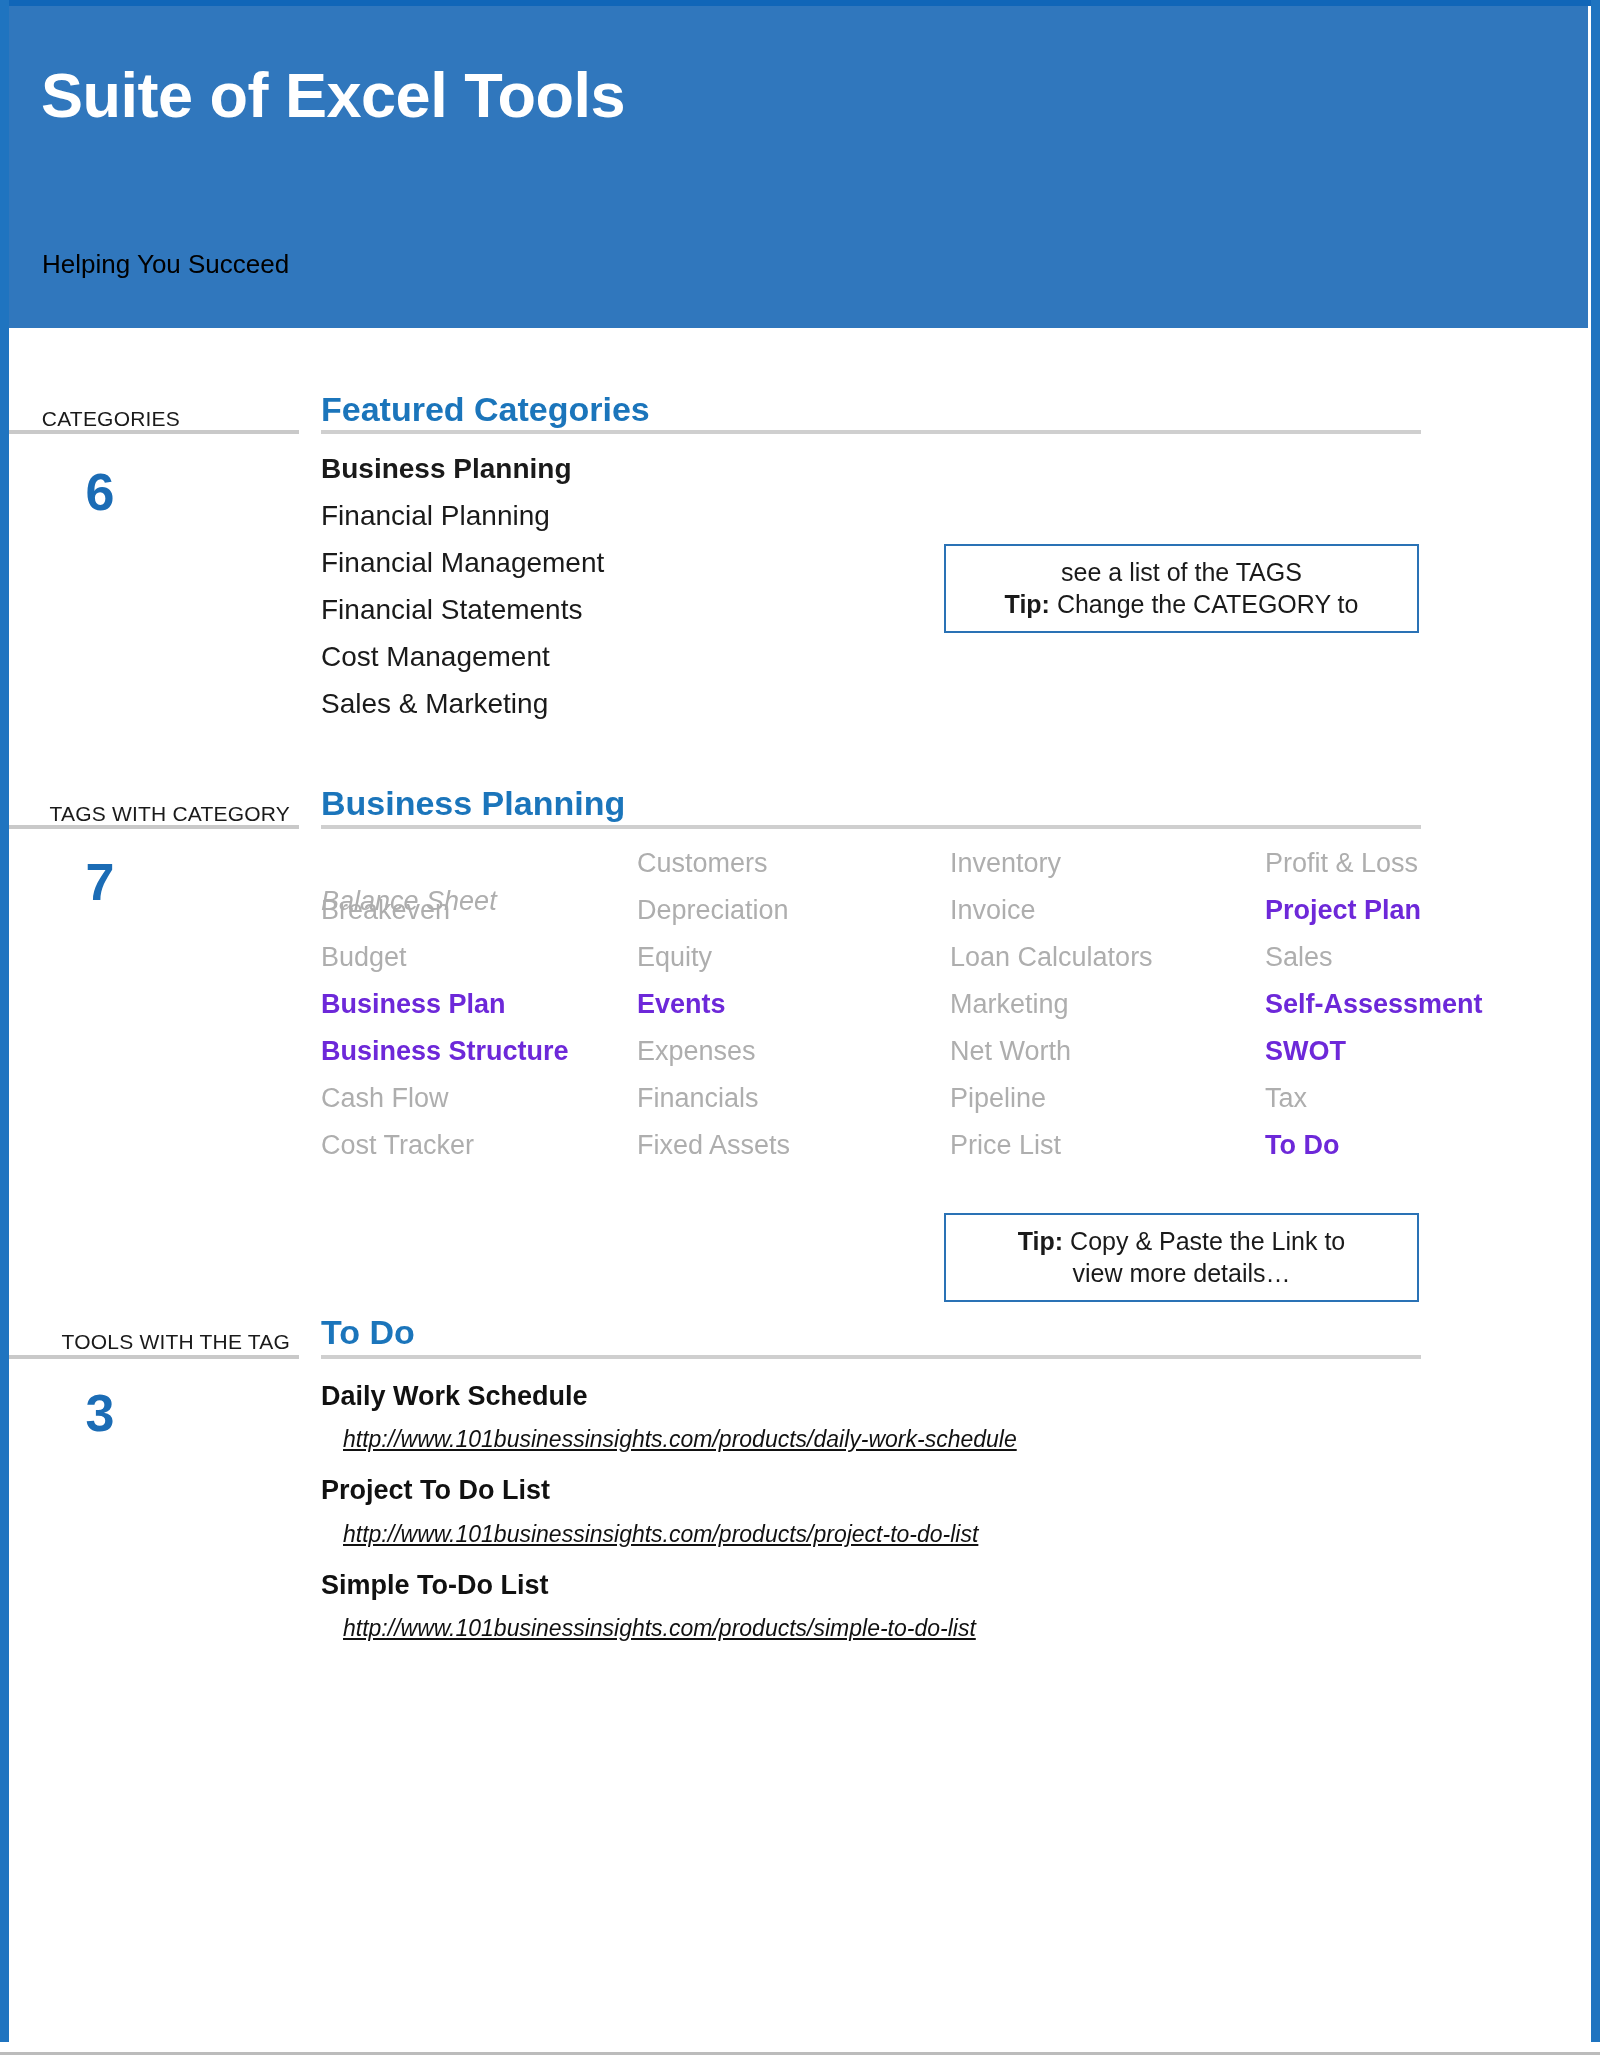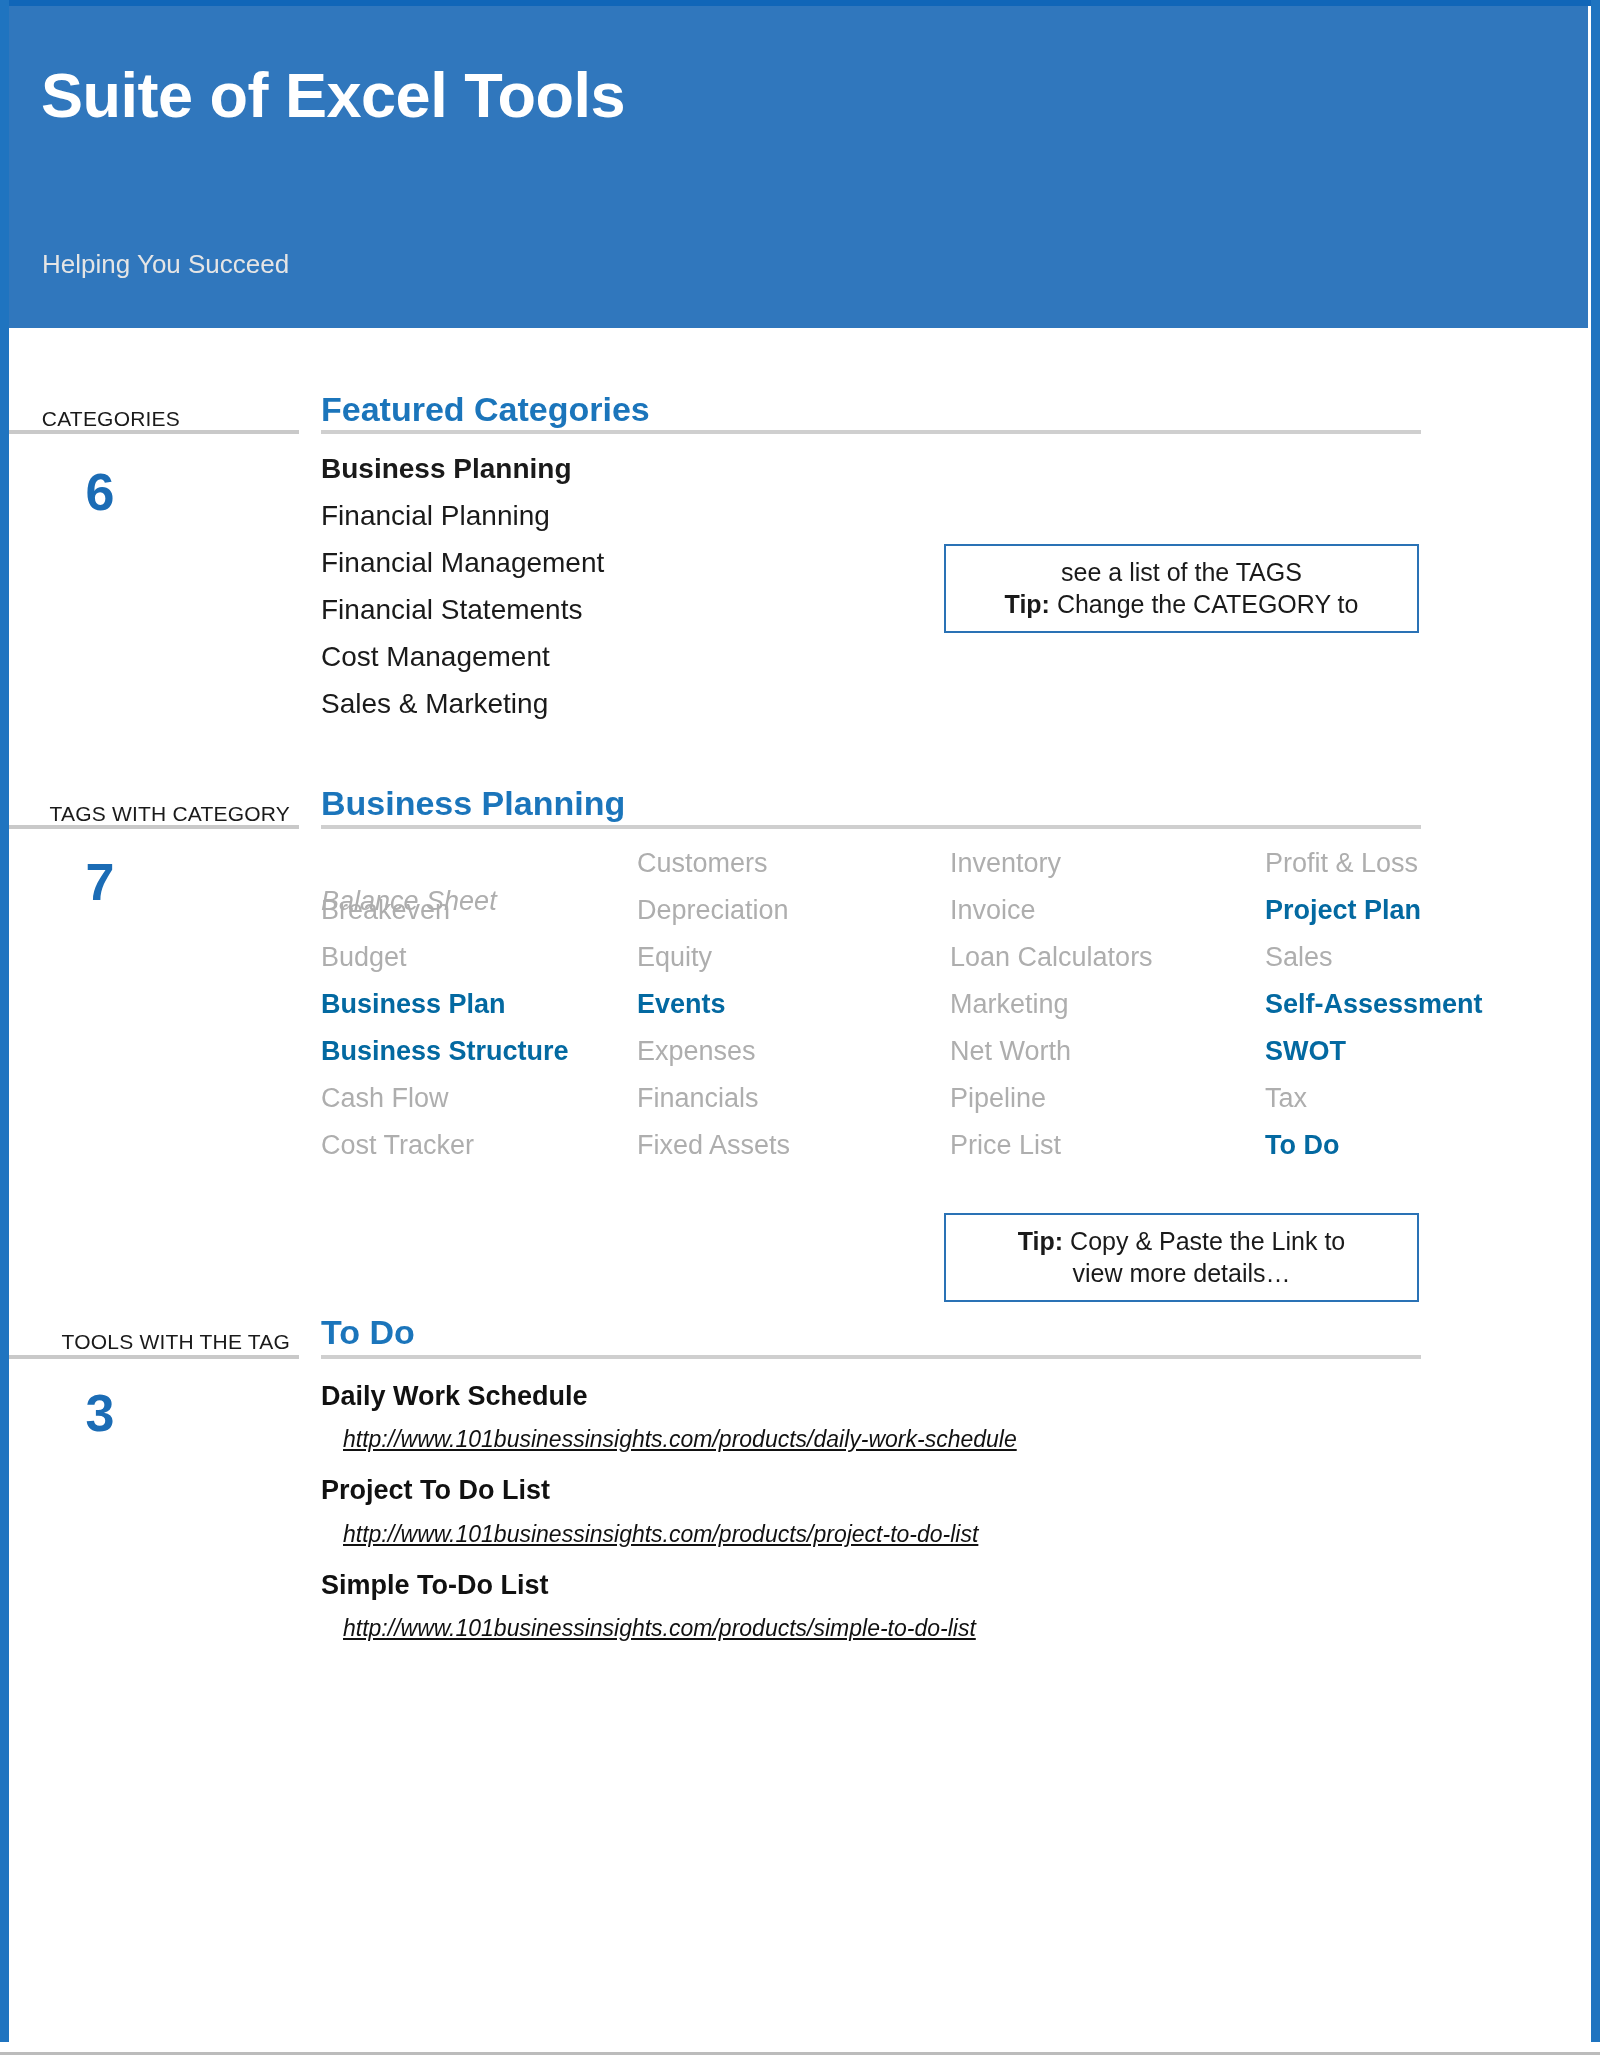--- a/index.html
+++ b/index.html
@@ -65,21 +65,21 @@
     color: #ffffff;
     letter-spacing: -0.5px;
     line-height: 1;
     white-space: nowrap;
   }
   .banner-sub {
     position: absolute;
     left: 33px;
     top: 243px;
     font-size: 26px;
-    color: #e5e5e5;
+    color: #000000;
     font-weight: normal;
     white-space: nowrap;
   }
 
   
   .side-label {
     position: absolute;
     font-size: 21px;
     color: #1a1a1a;
     letter-spacing: 0.2px;
@@ -143,21 +143,21 @@
 
   
   .tag {
     position: absolute;
     font-size: 27px;
     color: #aeaeae;
     white-space: nowrap;
     line-height: 1;
   }
   .tag.on {
-    color: #0369a1;
+    color: #6d28d9;
     font-weight: bold;
   }
 
   
   .tool-name {
     position: absolute;
     font-size: 27px;
     font-weight: bold;
     color: #111111;
     white-space: nowrap;

